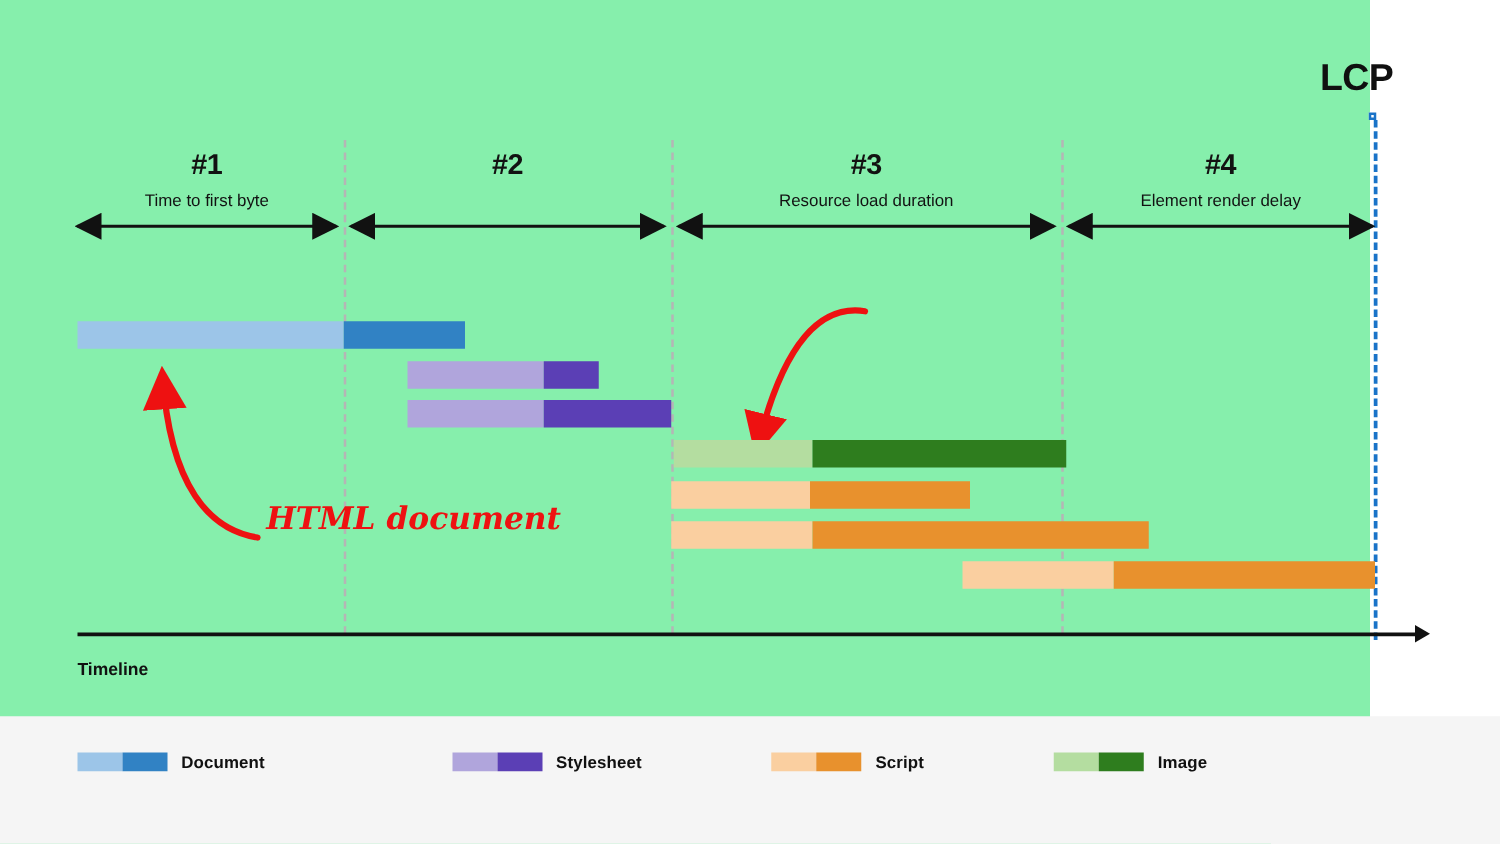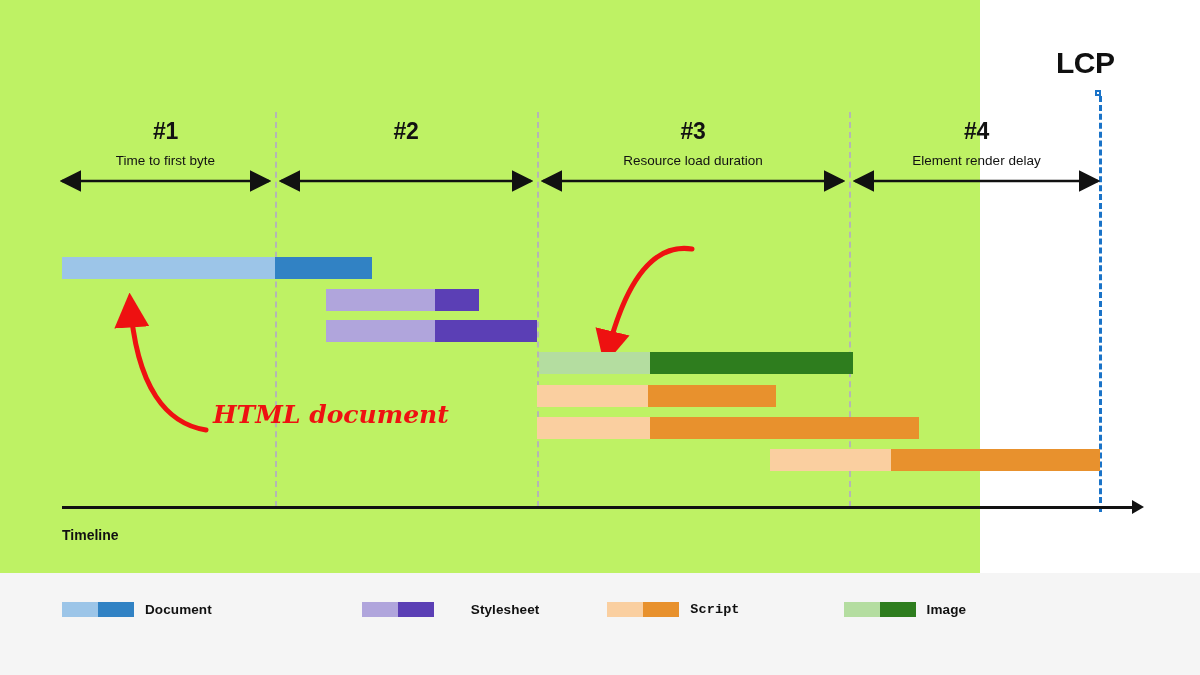--- a/index.html
+++ b/index.html
@@ -8,23 +8,23 @@
   }
   body {
     width: 1200px;
     height: 675px;
     background: #ffffff;
     font-family: "Liberation Sans", sans-serif;
     overflow: hidden;
   }
   #stage {
     position: relative;
-    width: 980px;
+    width: 1096px;
     height: 675px;
-    background: #bef264;
+    background: #86efac;
   }
 
   
   #legend-band {
     position: absolute;
     left: 0;
     top: 573px;
     width: 1200px;
     height: 102px;
     background: #f5f5f5;
@@ -270,28 +270,28 @@
 
   <div id="legend-band">
     <div id="legend-row">
         <div class="legend-item">
           <div class="legend-swatch">
             <div class="sw-light" style="background: rgb(156, 197, 232);"></div>
             <div class="sw-dark" style="background: rgb(49, 130, 196);"></div>
           </div>
           <div class="legend-label">Document</div>
         </div>
-        <div class="legend-item" style="margin-left: 150px; gap: 26px;">
+        <div class="legend-item" style="margin-left: 150px;">
           <div class="legend-swatch">
             <div class="sw-light" style="background: rgb(176, 165, 220);"></div>
             <div class="sw-dark" style="background: rgb(91, 63, 181);"></div>
           </div>
           <div class="legend-label">Stylesheet</div>
         </div>
-        <div class="legend-item" style="margin-left: 68px; font-family: Liberation Mono, monospace;">
+        <div class="legend-item" style="margin-left: 104px;">
           <div class="legend-swatch">
             <div class="sw-light" style="background: rgb(250, 207, 160);"></div>
             <div class="sw-dark" style="background: rgb(232, 145, 45);"></div>
           </div>
           <div class="legend-label">Script</div>
         </div>
         <div class="legend-item" style="margin-left: 104px;">
           <div class="legend-swatch">
             <div class="sw-light" style="background: rgb(180, 221, 160);"></div>
             <div class="sw-dark" style="background: rgb(46, 125, 30);"></div>

